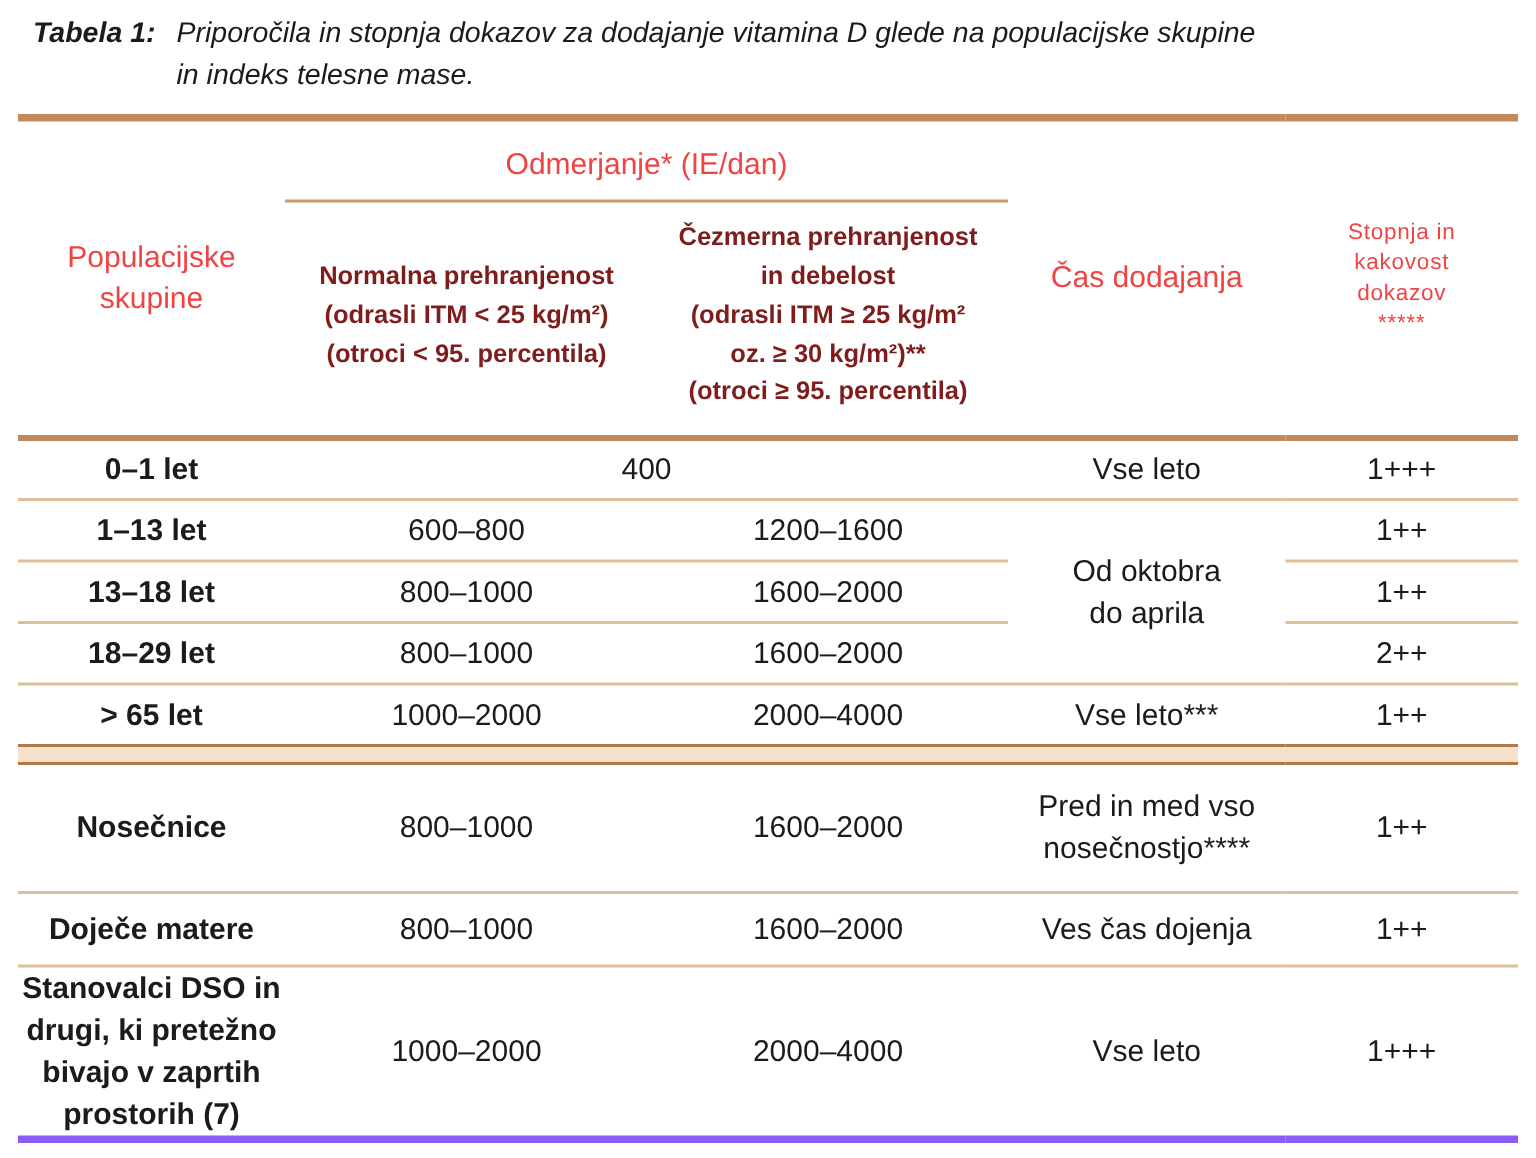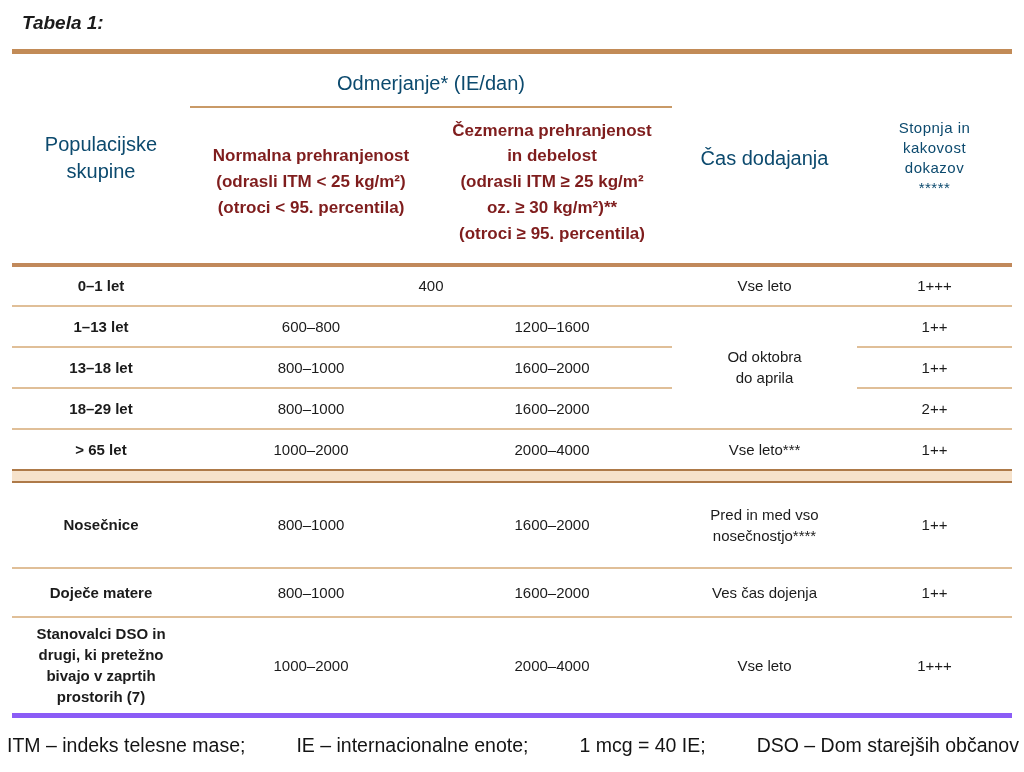--- a/index.html
+++ b/index.html
@@ -40,21 +40,21 @@
 
   th, td {
     text-align: center;
     vertical-align: middle;
     font-weight: normal;
     padding: 0;
   }
 
   
   thead .accent {
-    color: #0c4a6e;
+    color: #ef4444;
     font-size: 20px;
     line-height: 1.35;
     white-space: pre-line;
   }
   thead th.hdr-bottom { border-bottom: 4px solid #C1895B; }
   th.dose-group {
     padding: 16px 0 9px 0;
     border-bottom: 2px solid #C99A67;
   }
   th.bold-head {
@@ -62,21 +62,21 @@
     color: #7f1d1d;
     font-size: 17px;
     line-height: 1.52;
     white-space: pre-line;
     padding: 10px 4px 16px 4px;
   }
   th.evidence-head { font-size: 15px; letter-spacing: .5px; }
 
   
   tbody td {
-    font-size: 15px;
+    font-size: 20px;
     white-space: pre-line;
     line-height: 1.4;
   }
   tbody td.group { font-weight: bold; }
   tr.sep > td { border-bottom: 2px solid #E0BF98; }
   tr.r-std > td { height: 39px; margin-top: 15px; }
   tr.r-first > td { height: 38px; }
   tr.band-row > td {
     height: 10px;
     padding: 0;
@@ -99,20 +99,22 @@
     color: #141414;
   }
 </style>
 </head>
 <body>
 
 <div class="page">
 
   <div class="caption">
     <span><span class="caption-label">Tabela 1</span><span class="caption-colon">:</span></span>
+    <span class="caption-text">Priporočila in stopnja dokazov za dodajanje vitamina D glede na populacijske skupine
+in indeks telesne mase.</span>
   </div>
 
   <table class="vitd">
     <colgroup>
       <col class="c1">
         <col class="c2">
         <col class="c3">
         <col class="c4">
         <col class="c5">
     </colgroup>

